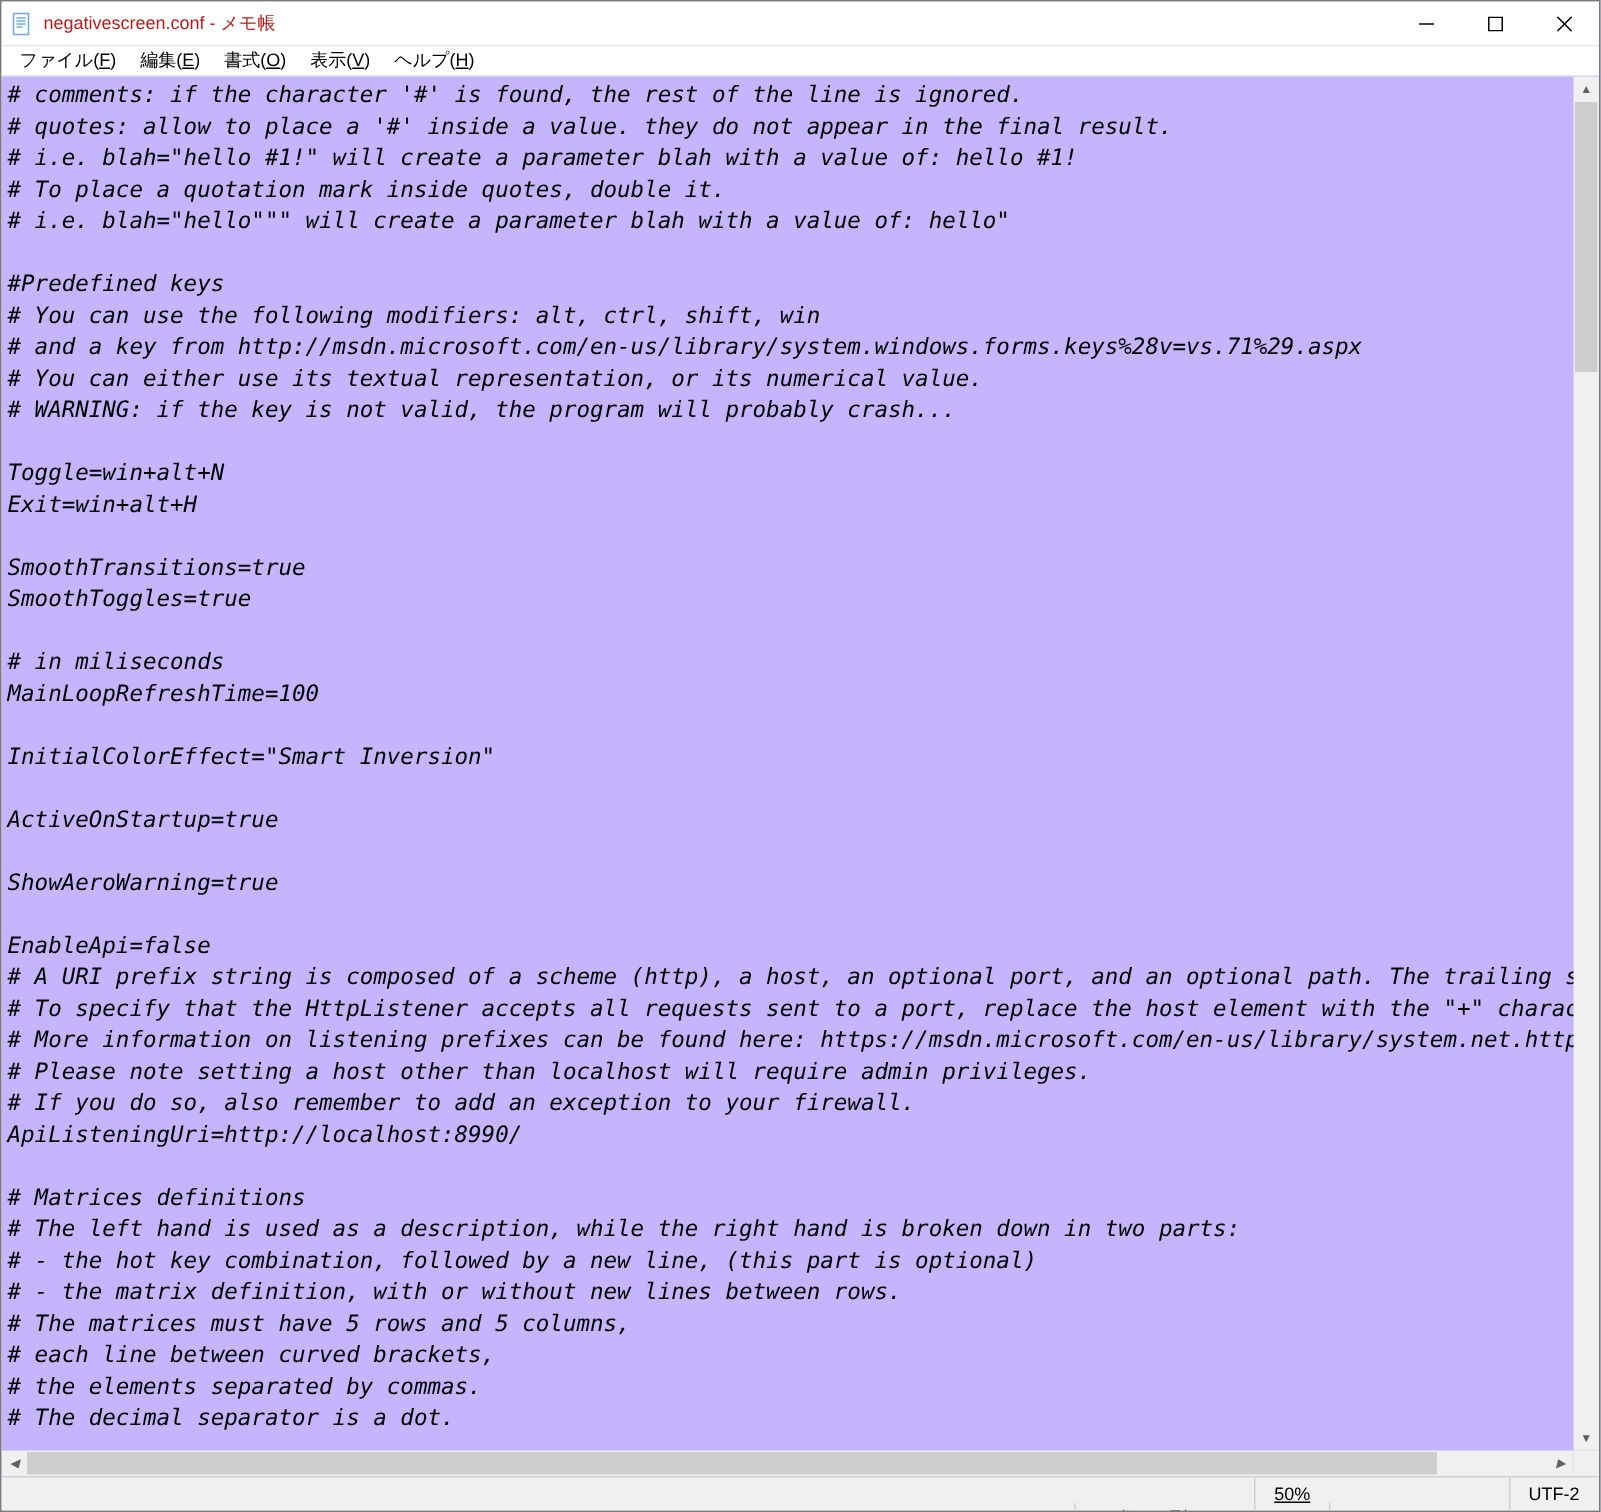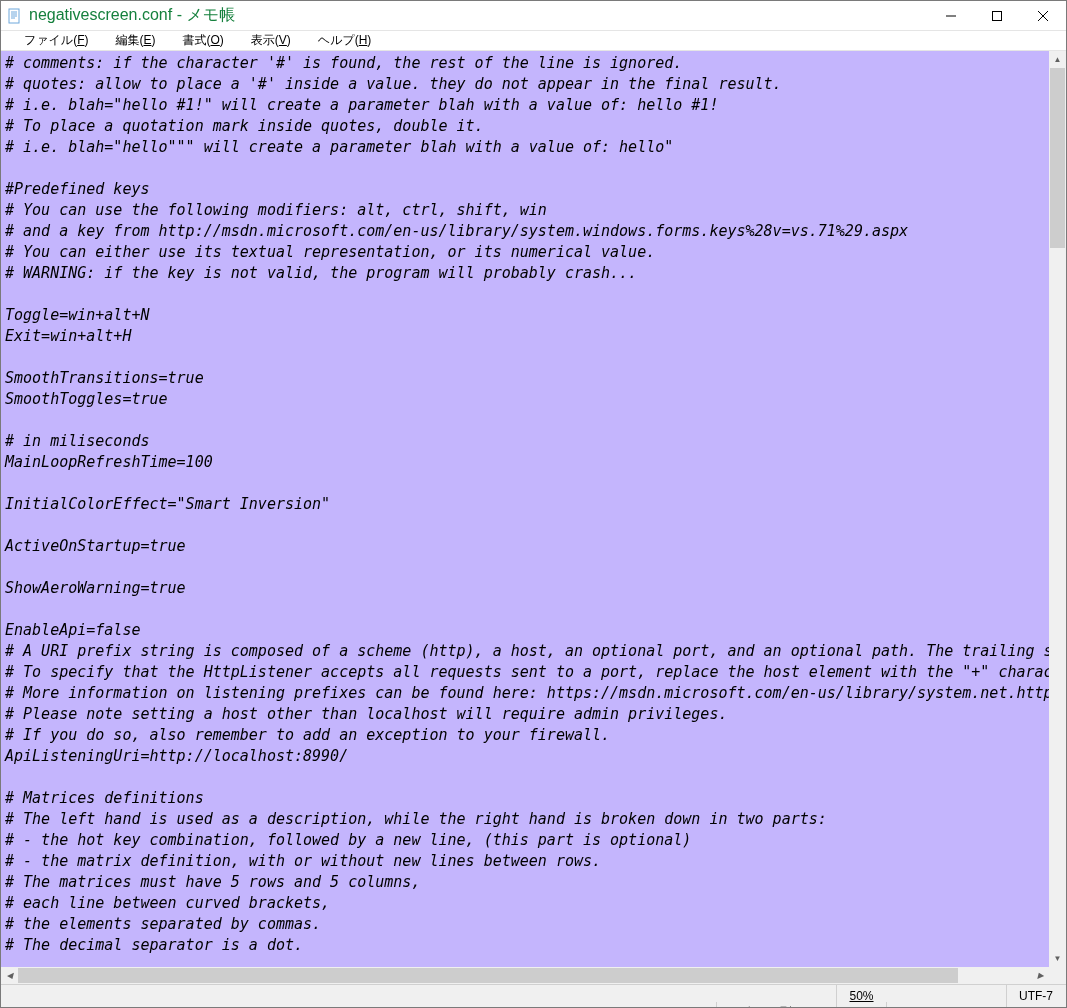--- a/index.html
+++ b/index.html
@@ -25,22 +25,22 @@
     .titlebar-icon {
       width: 16px;
       height: 16px;
       margin-right: 6px;
       display: flex;
       align-items: center;
       justify-content: center;
     }
     .titlebar-title {
       flex: 1;
-      font-size: 16px;
-      color: #15803d;
+      font-size: 12px;
+      color: #b91c1c;
     }
     .window-controls {
       display: flex;
       height: 100%;
     }
     .win-btn {
       width: 46px;
       height: 30px;
       display: flex;
       align-items: center;
@@ -54,21 +54,20 @@
       background: #ffffff;
       display: flex;
       align-items: center;
       padding: 0 4px;
       font-size: 12px;
       border-bottom: 1px solid #e5e5e5;
     }
     .menu-item {
       padding: 2px 8px;
       cursor: default;
-      margin-left: 11px;
     }
     .menu-underline { text-decoration: underline; }
     .content-wrap {
       flex: 1;
       display: flex;
       flex-direction: column;
       background: #c4b5fd;
       overflow: hidden;
       position: relative;
       font-style: italic;
@@ -267,14 +266,14 @@
     </div>
     <div class="scroll-corner"></div>
   </div>
 </div>
 
 <div class="statusbar">
   <div class="status-spacer"></div>
   <div class="status-cell wide">15 行、1 列</div>
   <div class="status-cell narrow">50%</div>
   <div class="status-cell wide">Matrices (CRLF)</div>
-  <div class="status-cell">UTF-7</div>
+  <div class="status-cell">UTF-2</div>
 </div>
 
 </body></html>

